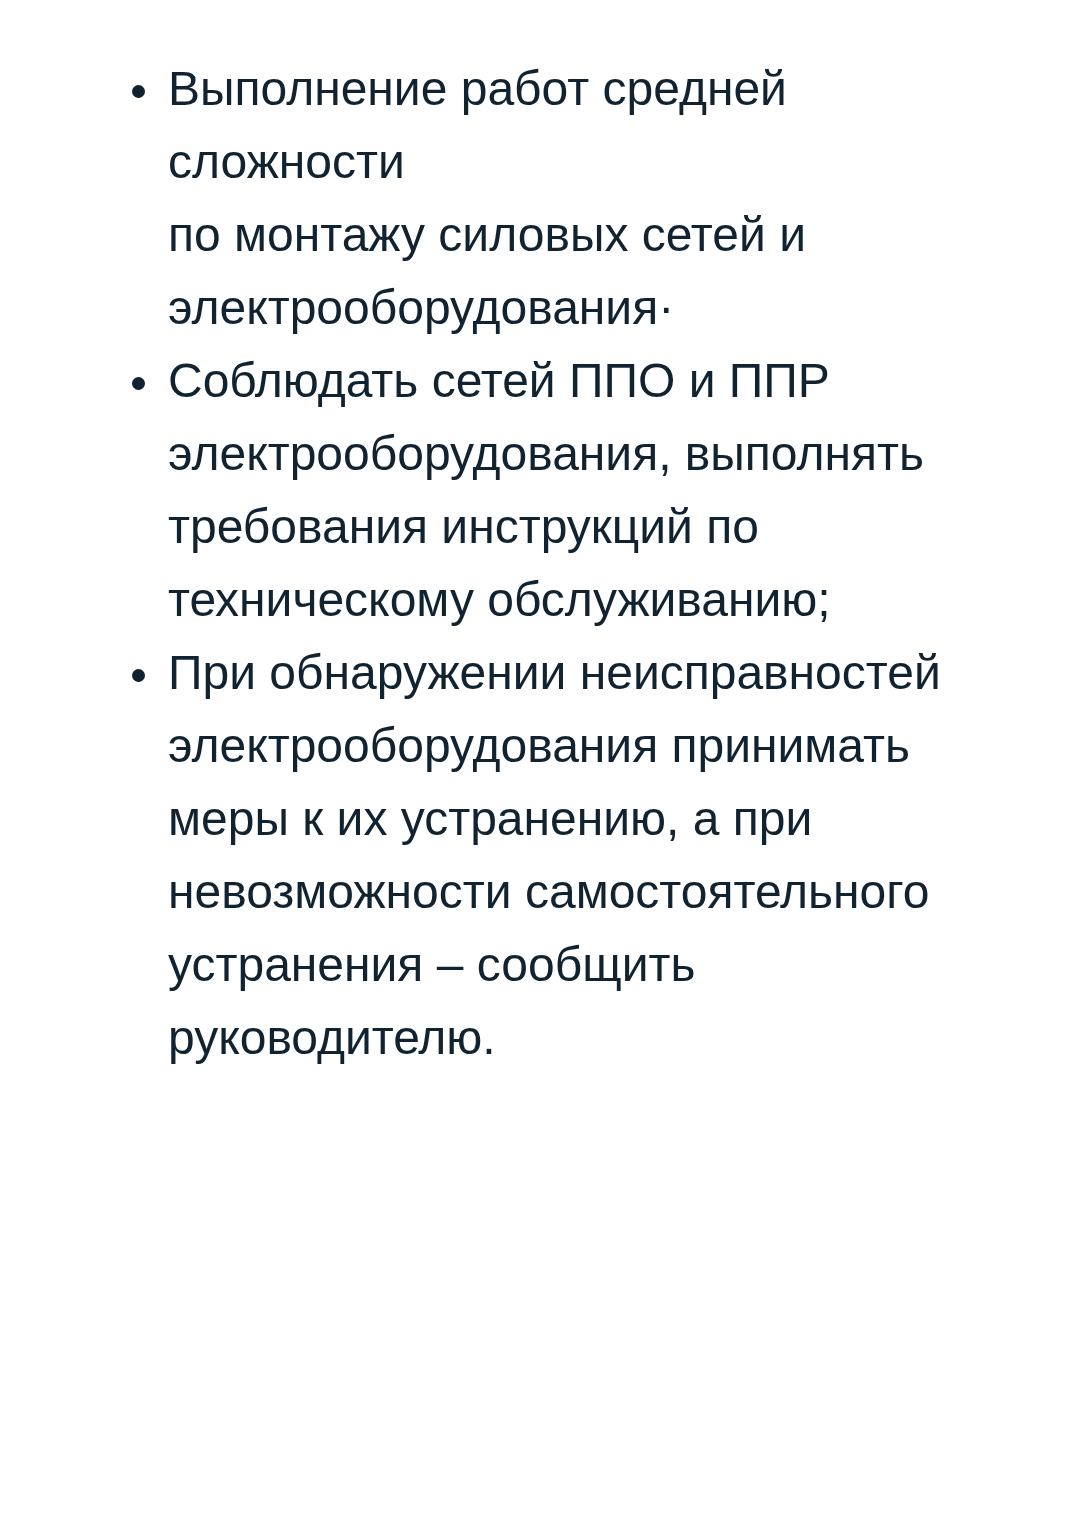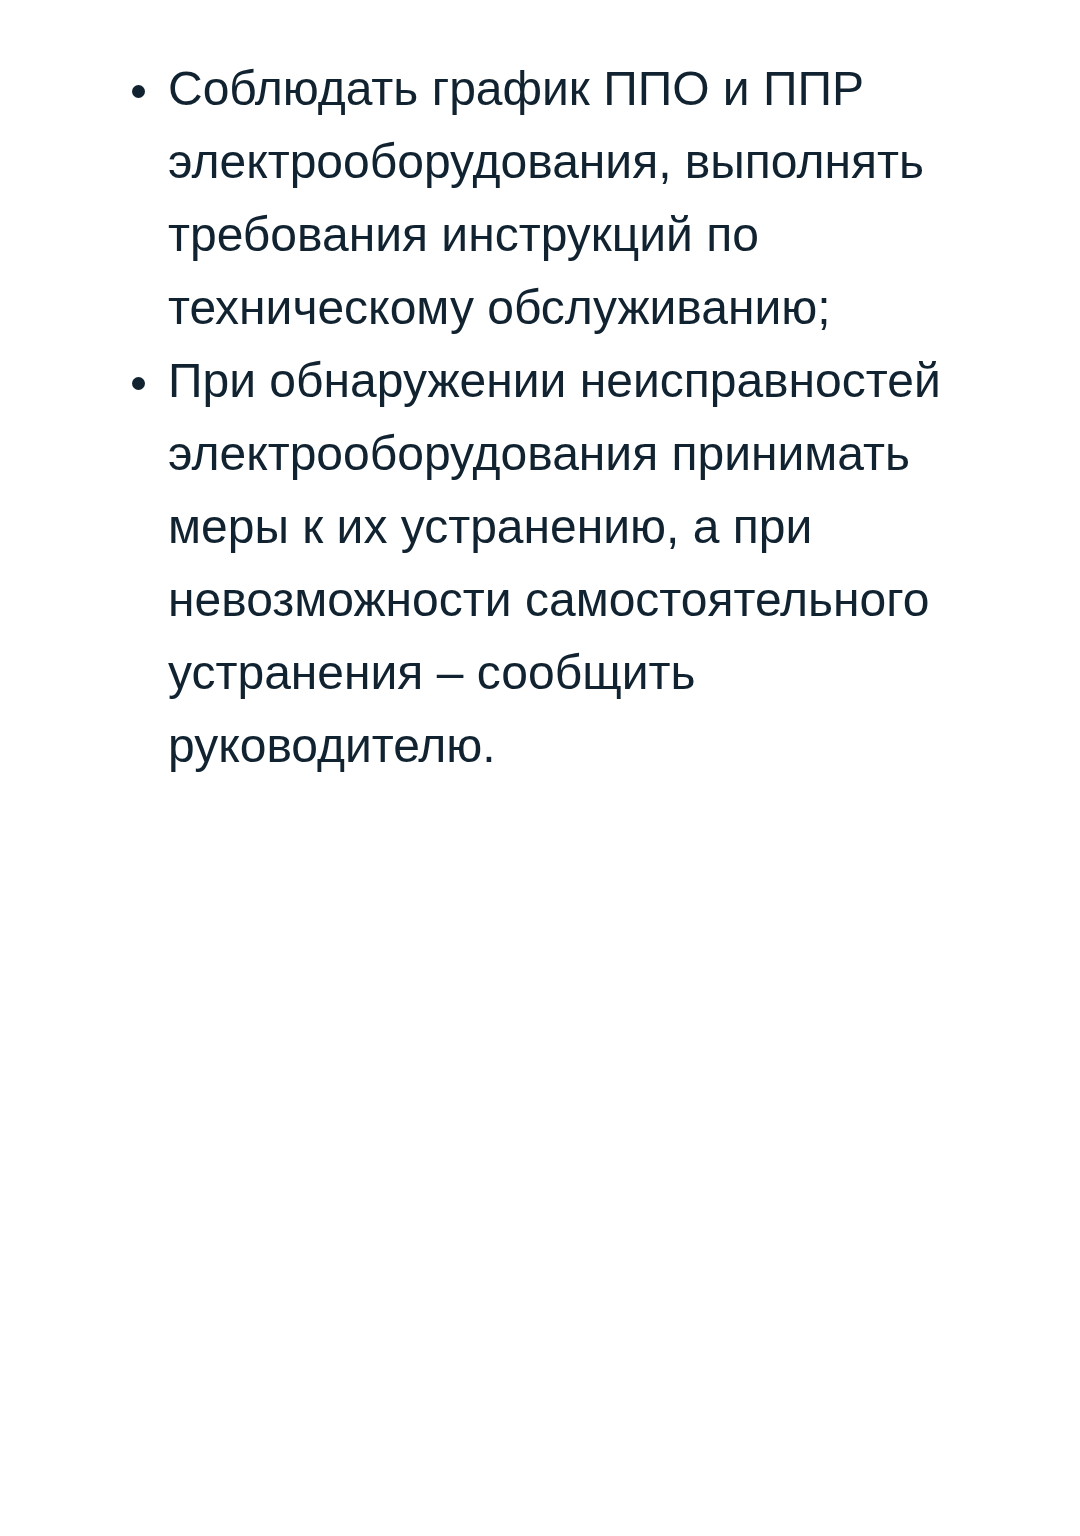--- a/index.html
+++ b/index.html
@@ -50,21 +50,27 @@
   }
 </style>
 </head>
 <body>
 
 <div class="content">
 
   <ul class="duties">
     <li>
       <span class="marker"></span>
-      <span class="li-text">Соблюдать график ППО и ППР
+      <span class="li-text">Выполнение работ средней сложности
+по монтажу силовых сетей и
+электрооборудования·</span>
+    </li>
+    <li>
+      <span class="marker"></span>
+      <span class="li-text">Соблюдать сетей ППО и ППР
 электрооборудования, выполнять
 требования инструкций по
 техническому обслуживанию;</span>
     </li>
     <li>
       <span class="marker"></span>
       <span class="li-text">При обнаружении неисправностей
 электрооборудования принимать
 меры к их устранению, а при
 невозможности самостоятельного

